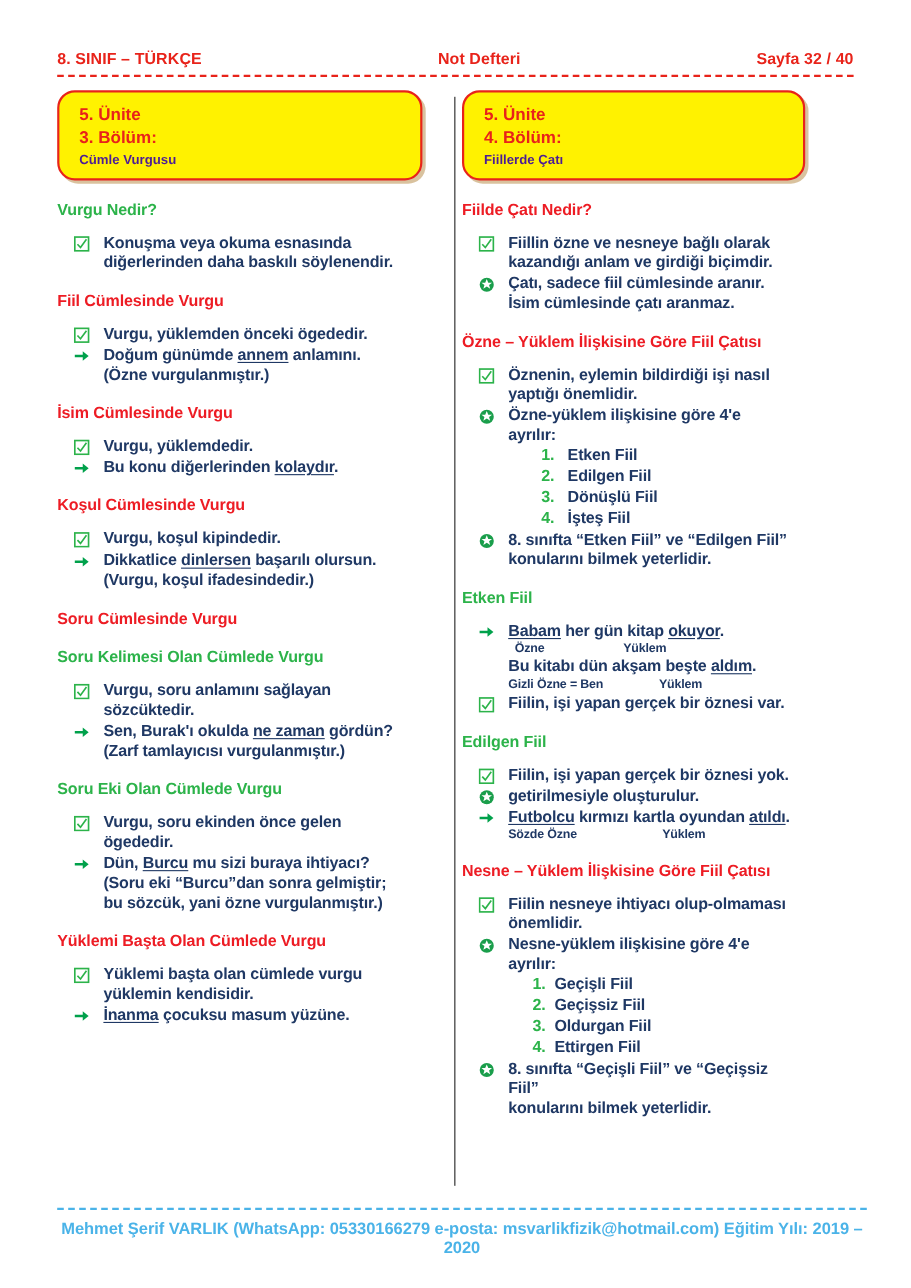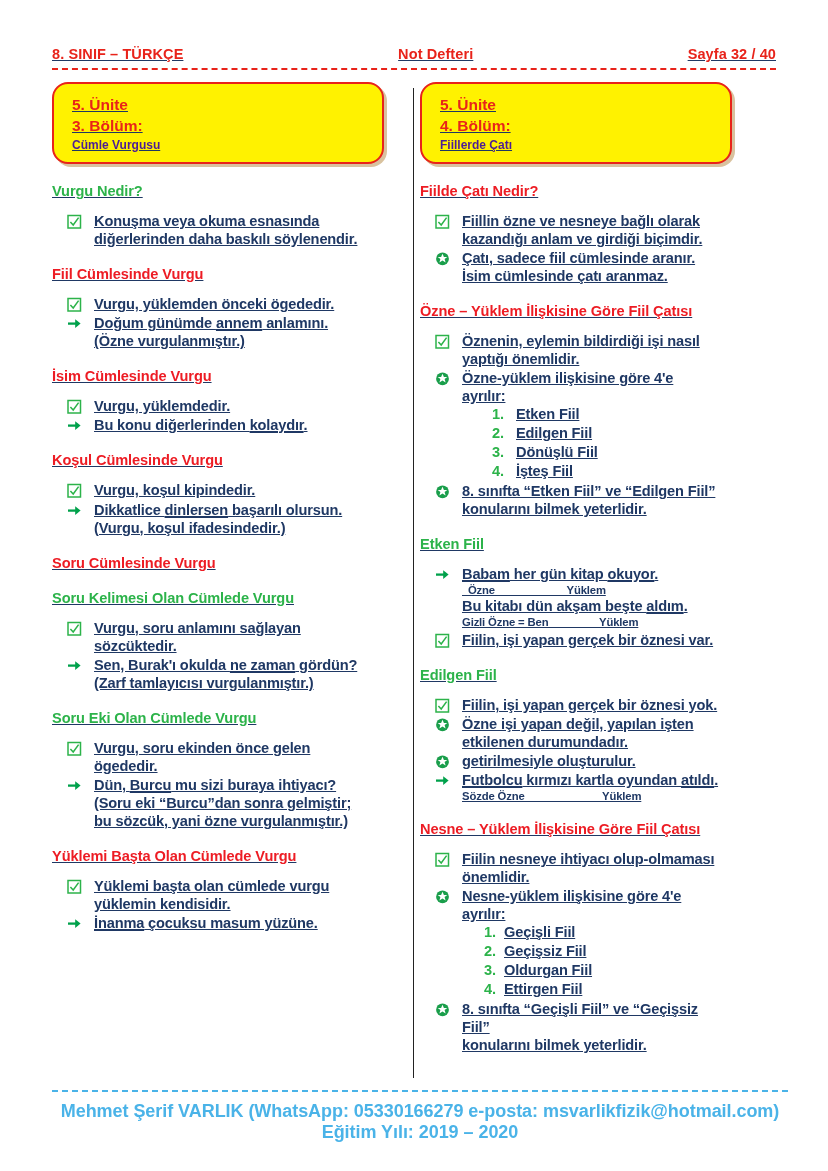--- a/index.html
+++ b/index.html
@@ -14,21 +14,20 @@
     color: #1f3864;
     position: relative;
     overflow: hidden;
   }
   .page {
     position: relative;
     width: 828px;
     height: 1171px;
     box-sizing: border-box;
     padding: 0 52px;
-    text-decoration: underline;
   }
 
   
   .header {
     position: relative;
     display: flex;
     align-items: baseline;
     padding-top: 46px;
     font-size: 14.5px;
     font-weight: bold;
@@ -178,21 +177,21 @@
     right: 40px;
     bottom: 28px;
   }
   .rule-bottom {
     border-top: 2px dashed #4ab3e8;
     height: 0;
     margin-bottom: 9px;
   }
   .footer-text {
     text-align: center;
-    font-size: 18px;
+    font-size: 15px;
     font-weight: bold;
     color: #4ab3e8;
     letter-spacing: -0.05px;
   }
 </style>
 </head>
 <body>
 
 <div class="page">
 
@@ -408,26 +407,20 @@
                   <svg width="15" height="15" viewBox="0 0 15 15">
                     <rect x="1" y="1.5" width="12.5" height="12.5" fill="#ffffff" stroke="#2cb34a" stroke-width="1.5"></rect>
                     <path d="M3.4 8.0 L6.2 11.0 L11.6 3.6" fill="none" stroke="#2cb34a" stroke-width="1.5"></path>
                   </svg>
                 </span><span>Fiilin, işi yapan gerçek bir öznesi yok.</span></li>
               <li class="item"><span class="bullet">
                   <svg width="15" height="15" viewBox="0 0 15 15">
                     <circle cx="7.5" cy="7.8" r="6.4" fill="#1a9e4b"></circle>
                     <path d="M7.5 2.7 L8.9 6.0 L12.3 6.0 L9.6 8.1 L10.6 11.5 L7.5 9.5 L4.4 11.5 L5.4 8.1 L2.7 6.0 L6.1 6.0 Z" fill="#ffffff"></path>
                   </svg>
-                </span><span>Özne işi yapan değil, yapılan işten</span><span class="cont">etkilenen durumundadır.</span></li>
-              <li class="item"><span class="bullet">
-                  <svg width="15" height="15" viewBox="0 0 15 15">
-                    <circle cx="7.5" cy="7.8" r="6.4" fill="#1a9e4b"></circle>
-                    <path d="M7.5 2.7 L8.9 6.0 L12.3 6.0 L9.6 8.1 L10.6 11.5 L7.5 9.5 L4.4 11.5 L5.4 8.1 L2.7 6.0 L6.1 6.0 Z" fill="#ffffff"></path>
-                  </svg>
                 </span><span class="cont">getirilmesiyle oluşturulur.</span></li>
               <li class="item"><span class="bullet">
                   <svg width="15" height="15" viewBox="0 0 15 15">
                     <path d="M1 7.6 L9.4 7.6" stroke="#00a14b" stroke-width="2.3" fill="none"></path>
                     <path d="M8.2 3.3 L13.6 7.6 L8.2 11.9 Z" fill="#00a14b"></path>
                   </svg>
                 </span><span class="u">Futbolcu</span><span> kırmızı kartla oyundan </span><span class="u">atıldı</span><span>.</span><span class="annot">Sözde Özne                          Yüklem</span></li>
             </ul>
           </div>
           <div class="block">

